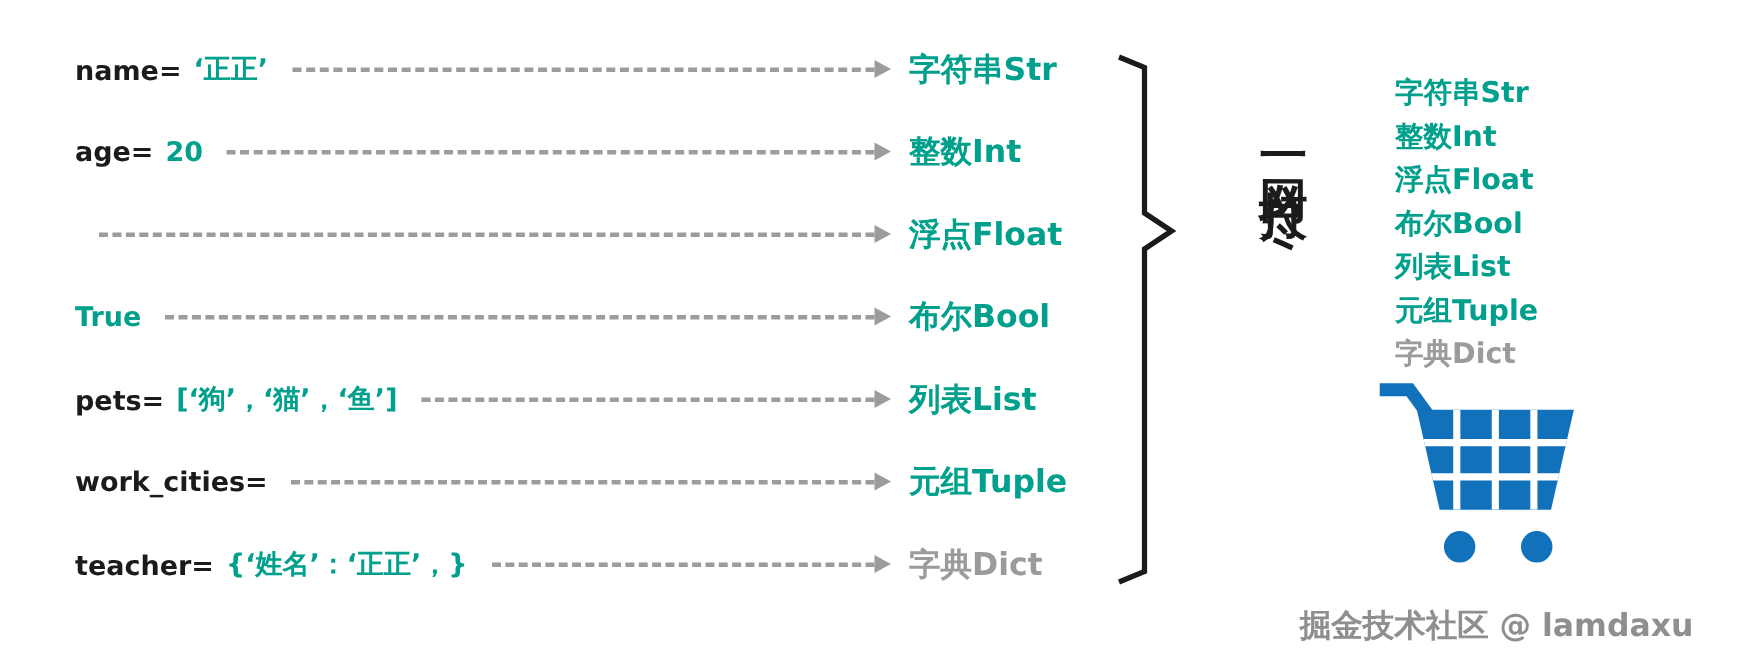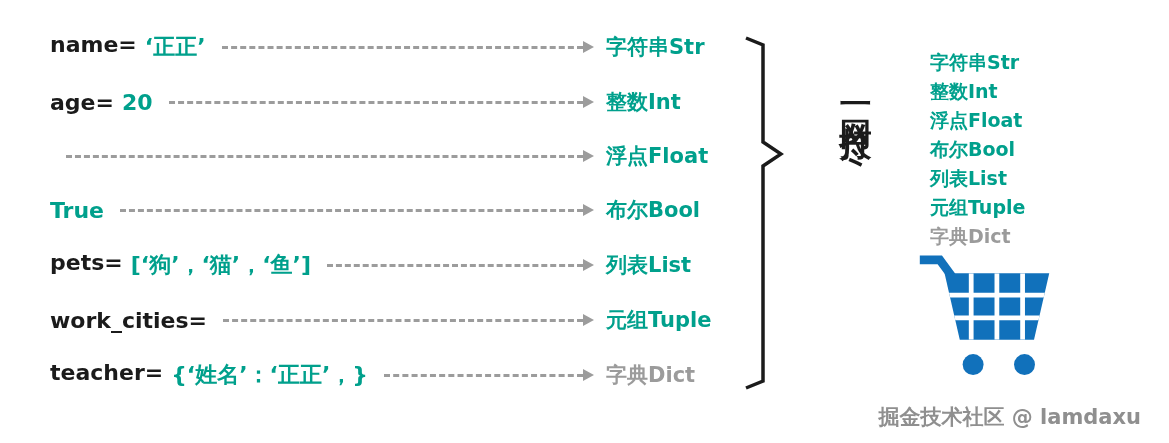--- a/index.html
+++ b/index.html
@@ -22,22 +22,22 @@
   
   .rows{
     position:absolute;
     left:50px; top:32px;
     width:690px; height:358px;
     display:flex; flex-direction:column;
     justify-content:space-between;
   }
   .row{display:flex;align-items:center;}
   .code{
-    display:flex;align-items:flex-start;gap:8px;
-    font-size:22px;font-weight:700;color:var(--ink);
+    display:flex;align-items:flex-end;gap:8px;
+    font-size:18px;font-weight:700;color:var(--ink);
     white-space:nowrap;
   }
   .val{font-weight:700;}
   .c-teal{color:var(--teal);}
   .c-gray{color:var(--gray);}
   .arrow{flex:1;display:flex;align-items:center;margin:0 12px 0 16px;min-width:40px;}
   .dash{flex:1;border-top:3px dashed var(--arrow);}
   .head{
     width:0;height:0;border-style:solid;
     border-width:6px 0 6px 11px;
@@ -69,21 +69,21 @@
   }
 
   
   .cart{position:absolute;left:916px;top:250px;}
   .cart-fill{fill:var(--cart_blue);}
   .cart-stroke{fill:none;stroke:var(--cart_blue);}
   .grid-line{stroke:#ffffff;stroke-width:5;}
 
   
   .watermark{
-    position:absolute;right:28px;bottom:12px;
+    position:absolute;right:40px;bottom:12px;
     font-size:21px;font-weight:700;color:var(--watermark);
     text-shadow:-1px -1px 0 #fff,1px -1px 0 #fff,-1px 1px 0 #fff,1px 1px 0 #fff;
     white-space:nowrap;
   }
 </style>
 </head>
 <body style="--teal: #00A08C; --gray: #9B9B9B; --ink: #1B1B1B; --arrow: #9C9C9C; --cart_blue: #1171BB; --watermark: #8F8F8F;">
 
 <div class="rows">
 

